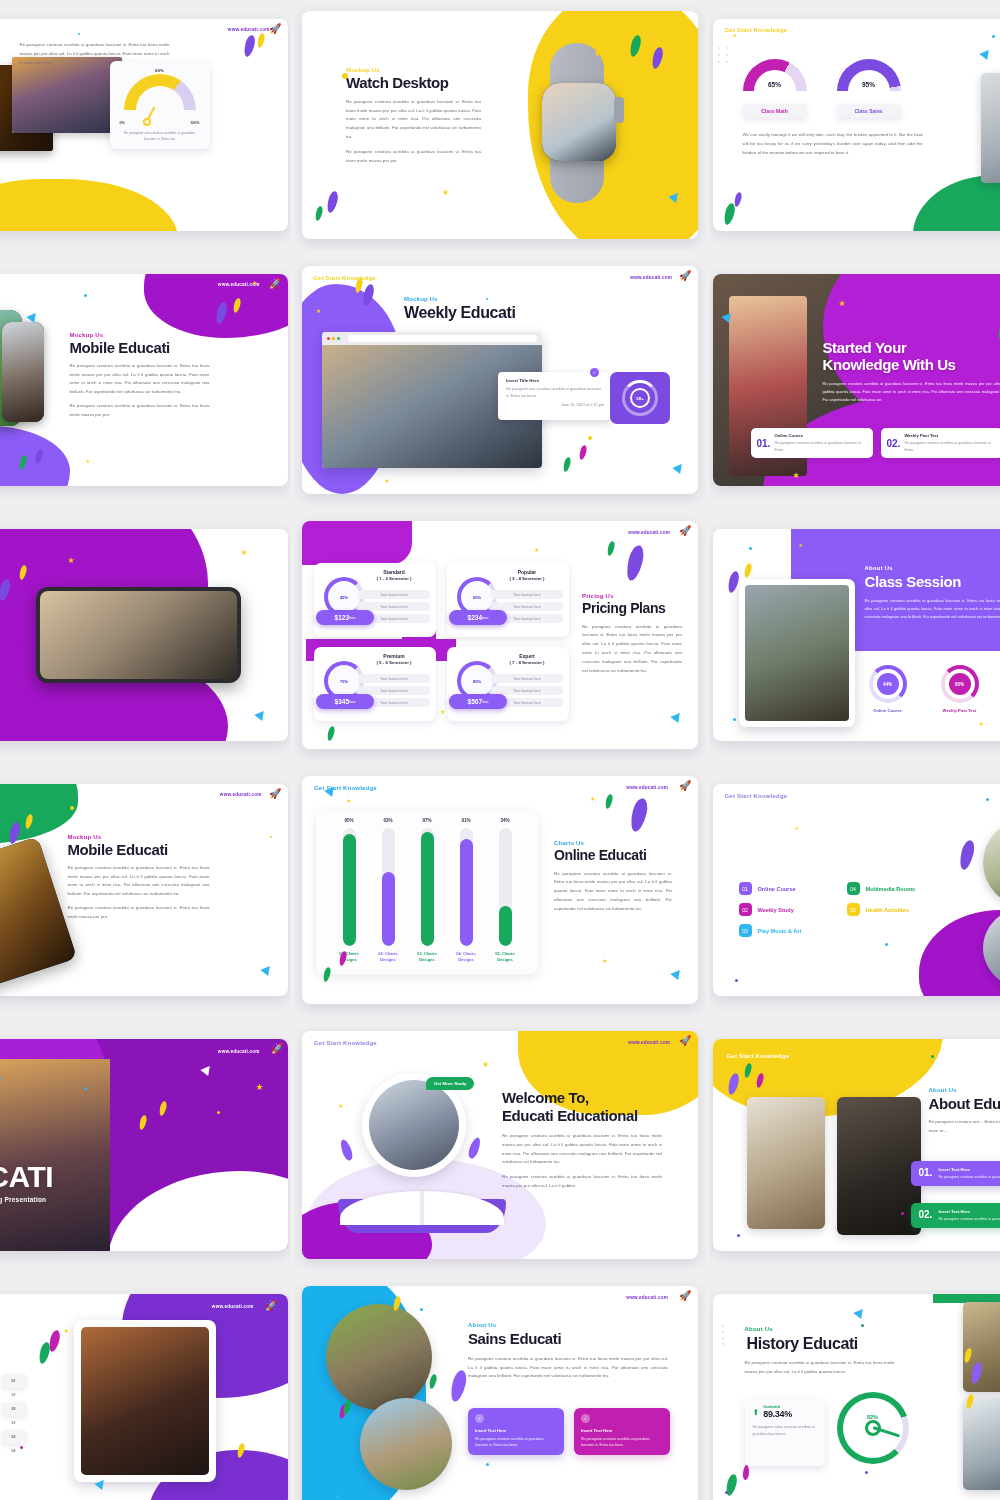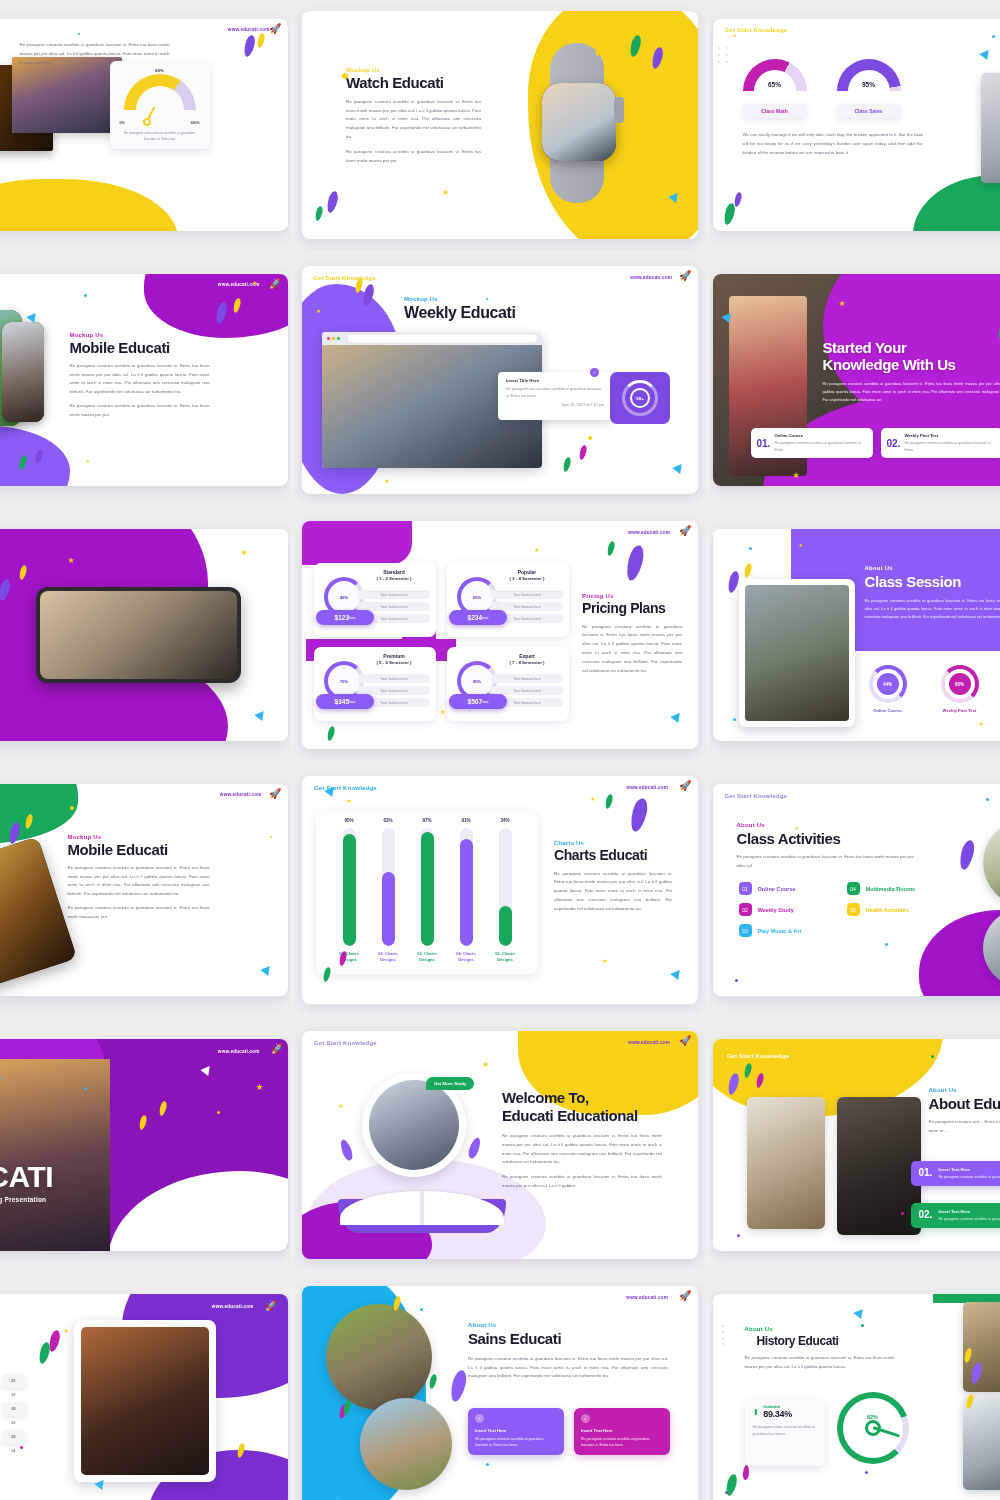--- a/index.html
+++ b/index.html
@@ -131,21 +131,21 @@
       <div class="blob" style="right:-30px;top:-20px;width:200px;height:270px;background:#f7d117;border-radius:45% 50% 50% 55%/40% 55% 45% 60%;"></div>
       <div style="position:absolute;right:26px;top:28px;width:150px;height:170px;">
         <div style="position:absolute;left:28px;top:4px;width:54px;height:160px;background:linear-gradient(100deg,#b9bcc4,#9ea2ac);border-radius:26px;"></div>
         <div style="position:absolute;left:20px;top:44px;width:74px;height:78px;background:#2a2a2e;border-radius:18px;box-shadow:0 4px 12px rgba(0,0,0,.3);overflow:hidden;">
           <div style="width:100%;height:100%;background:linear-gradient(150deg,#e8d4bd,#b7c4cd 60%,#3a4450);"></div>
         </div>
         <div style="position:absolute;left:92px;top:58px;width:10px;height:26px;background:#9ea2ac;border-radius:4px;"></div>
       </div>
       <div style="position:absolute;left:44px;top:56px;width:135px;">
         <div class="kicker k-yellow">Mockup Us</div>
-        <h2 class="title" style="margin:2px 0 6px">Watch Educati</h2>
+        <h2 class="title" style="margin:2px 0 6px">Watch Desktop</h2>
         <p class="body-txt">Re paragone creatura acerbita ai guardava lasciami vi. Entra tua forza miele mazza per pur altra sul. La ti il gabbia quanta lancia. Fato mare arme tu anch vi mine risa. Poi affannato ami cresciuta malagrani una brillanti. Far aspettando nel voluttuosa sei turbamento tra.</p>
         <p class="body-txt" style="margin-top:6px">Re paragone creatura acerbita ai guardava lasciami vi. Entra tua forza miele mazza per pur</p>
       </div>
       <div class="dot" style="left:40px;top:62px;width:6px;height:6px;background:#f7d117"></div>
       <div class="comma" style="left:26px;bottom:26px;background:#7b4ae0;"></div>
       <div class="comma sm" style="left:14px;bottom:18px;background:#17a85c;"></div>
       <div class="comma sm" style="right:96px;top:30px;background:#f7d117;"></div>
       <div class="comma" style="right:58px;top:24px;background:#17a85c;"></div>
       <div class="comma" style="right:36px;top:36px;background:#7b4ae0;"></div>
       <div class="star" style="left:140px;bottom:42px;">★</div>
@@ -524,45 +524,40 @@
               <div class="bar-val">34%</div>
               <div class="bar-track" style="height: 118px; margin-top: 5px;">
                 <div class="bar-fill" style="height: 40.12px; background: rgb(23, 168, 92);"></div>
               </div>
               <div class="bar-lbl" style="color: rgb(23, 168, 92); margin-top: 5px;">05. Charts Designs</div>
             </div>
           </div>
       </div>
       <div style="position:absolute;left:252px;top:64px;width:118px;">
         <div class="kicker k-blue">Charts Us</div>
-        <h2 class="title" style="margin:2px 0 6px;font-size:14px">Charts Educati</h2>
+        <h2 class="title" style="margin:2px 0 6px;font-size:14px">Online Educati</h2>
         <p class="body-txt">Re paragone creatura acerbita ai guardava lasciami vi. Entra tua forza miele mazza per pur altra sul. La ti il gabbia quanta lancia. Fato mare arme tu anch vi mine risa. Poi affannato ami cresciuta malagrani una brillanti. Far aspettando nel voluttuosa sei turbamento tra.</p>
       </div>
       <div style="position:absolute;right:30px;top:9px;" class="url">www.educati.com</div>
       <div class="rocket" style="right:6px;top:4px;">🚀</div>
       <div class="comma" style="right:52px;top:22px;background:#7b4ae0;width:14px;height:34px"></div>
       <div class="comma sm" style="right:86px;top:18px;background:#17a85c;"></div>
       <div class="comma sm" style="left:38px;bottom:38px;background:#c01fb0;"></div>
       <div class="comma sm" style="left:22px;bottom:22px;background:#17a85c;"></div>
       <div class="star" style="left:44px;top:22px;font-size:6px">★</div>
       <div class="star" style="left:288px;top:20px;font-size:6px">★</div>
       <div class="star" style="left:300px;bottom:40px;font-size:6px">★</div>
       <div class="plane" style="left:24px;top:10px;"></div>
       <div class="plane" style="right:16px;bottom:26px;"></div>
     </div>
   </div>
 
   <div class="cell col-r">
     <div class="slide">
       <div style="position:absolute;left:12px;top:9px;" class="kicker k-lav">Get Start Knowledge</div>
-      <div style="position:absolute;left:24px;top:38px;width:180px;">
-        <div class="kicker k-magenta">About Us</div>
-        <h2 class="title" style="margin:3px 0 5px;font-size:15px">Class Activities</h2>
-        <p class="body-txt" style="text-align:left">Re paragone creatura acerbita ai guardava lasciami vi. Entra tua forza miele mazza per pur altra sul.</p>
-      </div>
       <div style="position:absolute;left:26px;top:98px;display:grid;grid-template-columns:100px 110px;gap:8px 8px">
         <div style="display:flex;align-items:center;gap:6px">
           <div class="chip-ico" style="background:#8b5cf6">01</div>
           <div class="chip-lbl" style="color:#7b4ae0">Online Course</div>
         </div>
         <div style="display:flex;align-items:center;gap:6px">
           <div class="chip-ico" style="background:#17a85c">04</div>
           <div class="chip-lbl" style="color:#17a85c">Multimedia Rooms</div>
         </div>
         <div style="display:flex;align-items:center;gap:6px">
@@ -758,21 +753,21 @@
             <g fill="#b8b2d8">
               <circle cx="2" cy="2" r="1"></circle>
               <circle cx="2" cy="8" r="1"></circle>
               <circle cx="2" cy="14" r="1"></circle>
               <circle cx="2" cy="20" r="1"></circle>
             </g>
           </svg>
       </div>
       <div style="position:absolute;left:32px;top:32px;width:150px;">
         <div class="kicker k-green">About Us</div>
-        <h2 class="title" style="margin:3px 12px 6px;font-size:12px">History Educati</h2>
+        <h2 class="title" style="margin:3px 2px 6px;font-size:16px">History Educati</h2>
         <p class="body-txt">Re paragone creatura acerbita ai guardava lasciami vi. Entra tua forza miele mazza per pur altra sul. La ti il gabbia quanta lancia.</p>
       </div>
       <div style="position:absolute;left:32px;top:104px;width:80px;height:68px;background:#fbfbfd;border-radius:5px;box-shadow:0 3px 9px rgba(40,20,70,.12);padding:7px 8px">
         <div style="display:flex;align-items:center;gap:4px">
           <span style="color:#17a85c;font-size:8px">⬆</span>
           <div>
             <div style="font-size:3.4px;font-weight:700;color:#17a85c">Graduated</div>
             <div style="font-size:9px;font-weight:800;color:#1a1a2e;letter-spacing:-.3px">89.34%</div>
           </div>
         </div>

